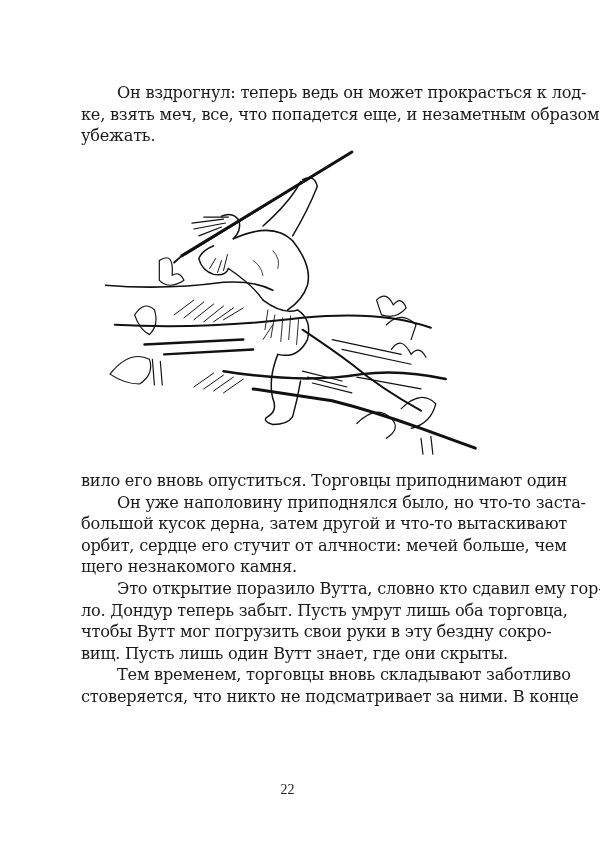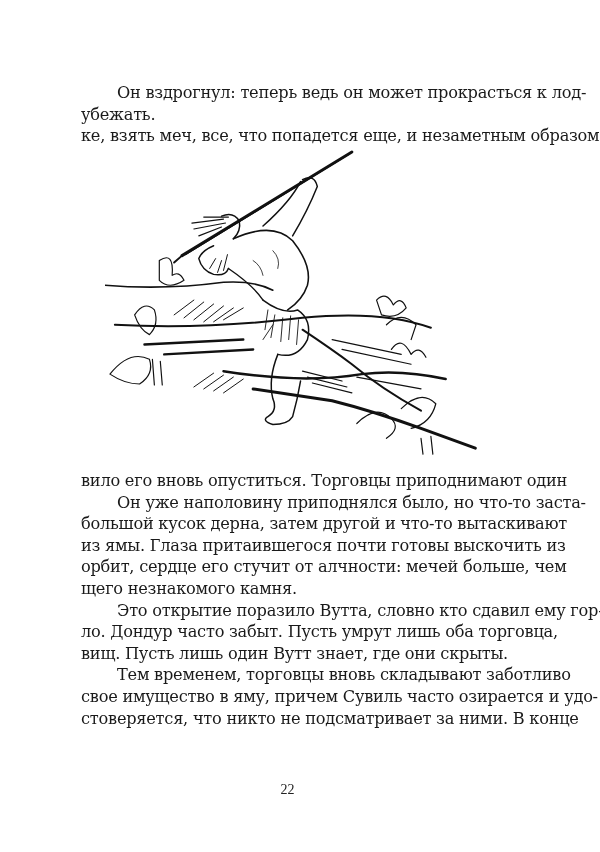--- a/index.html
+++ b/index.html
@@ -23,22 +23,22 @@
     }
   </style>
 </head>
 <body>
 
 <div class="page">
 
   <div class="textblock" id="block1">
     <p>
       <span class="line indent">Он вздрогнул: теперь ведь он может прокрасться к лод-</span>
+      <span class="line">ке, взять меч, все, что попадется еще, и незаметным образом</span>
       <span class="line last">убежать.</span>
-      <span class="line">ке, взять меч, все, что попадется еще, и незаметным образом</span>
     </p>
   </div>
 
   <svg class="illustration" viewBox="0 0 400 310" xmlns="http://www.w3.org/2000/svg" fill="none" stroke="#111" stroke-linecap="round" stroke-linejoin="round">
 
     <path d="M250 0 L78 105" stroke-width="3"></path>
     <path d="M248 2 L82 104" stroke-width="1"></path>
     <path d="M78 105 L70 112" stroke-width="2"></path>
 
     <path d="M200 28 Q212 22 215 35 Q205 60 190 85" stroke-width="1.5"></path>
@@ -81,30 +81,29 @@
     <path d="M255 275 Q275 255 290 270 Q300 280 285 290" stroke-width="1.2"></path>
     <path d="M300 260 Q320 240 335 255 Q330 275 310 280" stroke-width="1.2"></path>
     <path d="M320 290 L322 306 M330 288 L332 306" stroke-width="1.2"></path>
   </svg>
 
   <div class="textblock" id="block2">
     <p>
       <span class="line">вило его вновь опуститься. Торговцы приподнимают один</span>
       <span class="line indent">Он уже наполовину приподнялся было, но что-то заста-</span>
       <span class="line">большой кусок дерна, затем другой и что-то вытаскивают</span>
-      <span class="line">из ямы. Глаза притаившегося почти готовы выскочить из</span>
       <span class="line">орбит, сердце его стучит от алчности: мечей больше, чем</span>
       <span class="line last">щего незнакомого камня.</span>
     </p>
     <p>
       <span class="line indent">Это открытие поразило Вутта, словно кто сдавил ему гор-</span>
-      <span class="line">ло. Дондур часто забыт. Пусть умрут лишь оба торговца,</span>
+      <span class="line">ло. Дондур теперь забыт. Пусть умрут лишь оба торговца,</span>
+      <span class="line">чтобы Вутт мог погрузить свои руки в эту бездну сокро-</span>
       <span class="line last">вищ. Пусть лишь один Вутт знает, где они скрыты.</span>
     </p>
     <p>
       <span class="line indent">Тем временем, торговцы вновь складывают заботливо</span>
-      <span class="line">свое имущество в яму, причем Сувиль часто озирается и удо-</span>
       <span class="line">стоверяется, что никто не подсматривает за ними. В конце</span>
     </p>
   </div>
 
   <div class="page-number">22</div>
 </div>
 
 </body></html>

